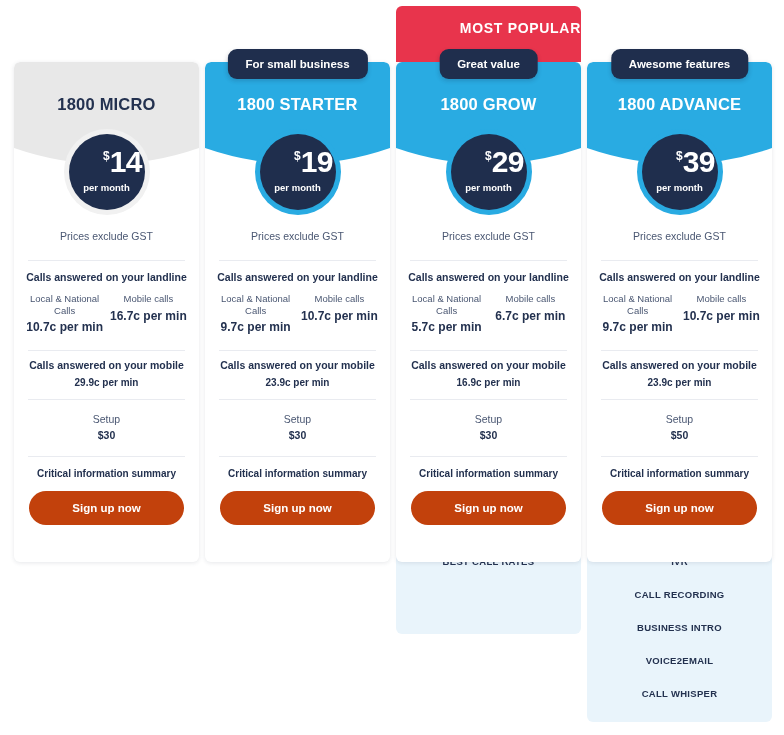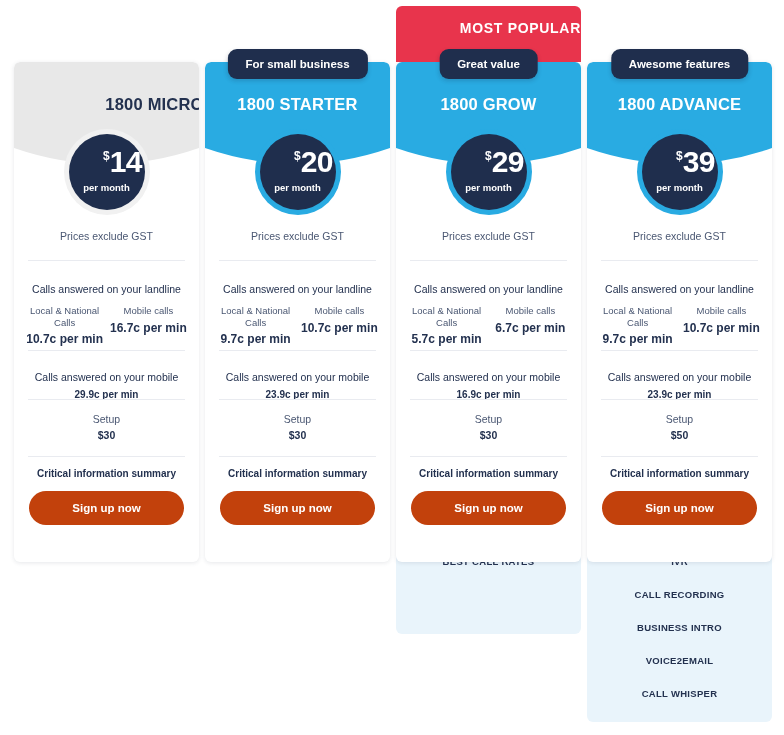--- a/index.html
+++ b/index.html
@@ -43,21 +43,21 @@
   
   .header{
     position:absolute;left:0;top:62px;width:185px;height:115px;
     z-index:2;overflow:hidden;border-radius:6px 6px 0 0;
   }
   .header svg{position:absolute;left:0;top:0;display:block;}
   .plan-name{
     position:absolute;left:0;top:33px;width:185px;text-align:center;
     font-size:16.5px;font-weight:bold;letter-spacing:.2px;
   }
-  .card.c1 .plan-name{color:#23314f;padding-left:48px;}
+  .card.c1 .plan-name{color:#23314f;}
   .card.c2 .plan-name,.card.c3 .plan-name,.card.c4 .plan-name{color:#ffffff;}
 
   
   .ribbon{
     position:absolute;left:0;top:6px;width:185px;height:56px;
     background:#e8344c;border-radius:6px 6px 0 0;
     color:#fff;text-align:right;
     font-size:14px;font-weight:bold;letter-spacing:.7px;
     padding-top:14px;box-sizing:border-box;
     z-index:1;
@@ -90,21 +90,21 @@
 
   
   .content{position:absolute;left:0;top:62px;width:185px;z-index:3;}
   .gst{
     position:absolute;left:0;top:168px;width:185px;text-align:center;
     font-size:10.5px;color:#4a5772;
   }
   .sec{position:absolute;left:0;width:185px;text-align:center;}
   .hr{position:absolute;left:14px;width:157px;height:1px;background:#e9ebf0;}
 
-  .blk-title{font-size:10.5px;font-weight:normal;color:#23314f;margin-top:12px;}
+  .blk-title{font-size:10.5px;font-weight:bold;color:#23314f;}
   .cols{display:flex;justify-content:space-between;padding:0 12px;margin-top:10px;}
   .col{width:48%;}
   .col .lab{font-size:9.5px;color:#4a5772;line-height:1.22;}
   .col .val{font-size:12px;font-weight:bold;color:#23314f;margin-top:4px;}
   .col.right .lab{margin-bottom:2px;}
 
   .mob-val{font-size:10px;font-weight:bold;margin-top:6px;}
   .setup-lab{font-size:10.5px;color:#4a5772;}
   .setup-val{font-size:10.5px;font-weight:bold;margin-top:4px;}
   .cis{font-size:10px;font-weight:bold;color:#23314f;}
@@ -191,21 +191,21 @@
       <svg width="185" height="115" viewBox="0 0 185 115">
         <path d="M0,6 Q0,0 6,0 L179,0 Q185,0 185,6 L185,86 Q92.5,118 0,86 Z" fill="#29abe2"></path>
       </svg>
       <div class="plan-name">1800 STARTER</div>
     </div>
 
     <div class="badge">For small business</div>
 
     <div class="price-circle">
       <div class="price-row">
-        <span class="cur">$</span><span class="amt">20</span>
+        <span class="cur">$</span><span class="amt">19</span>
       </div>
       <div class="permonth">per month</div>
     </div>
 
     <div class="content">
       <div class="gst">Prices exclude GST</div>
       <div class="hr" style="top:198px;"></div>
 
       <div class="sec" style="top:209px;">
         <div class="blk-title">Calls answered on your landline</div>

